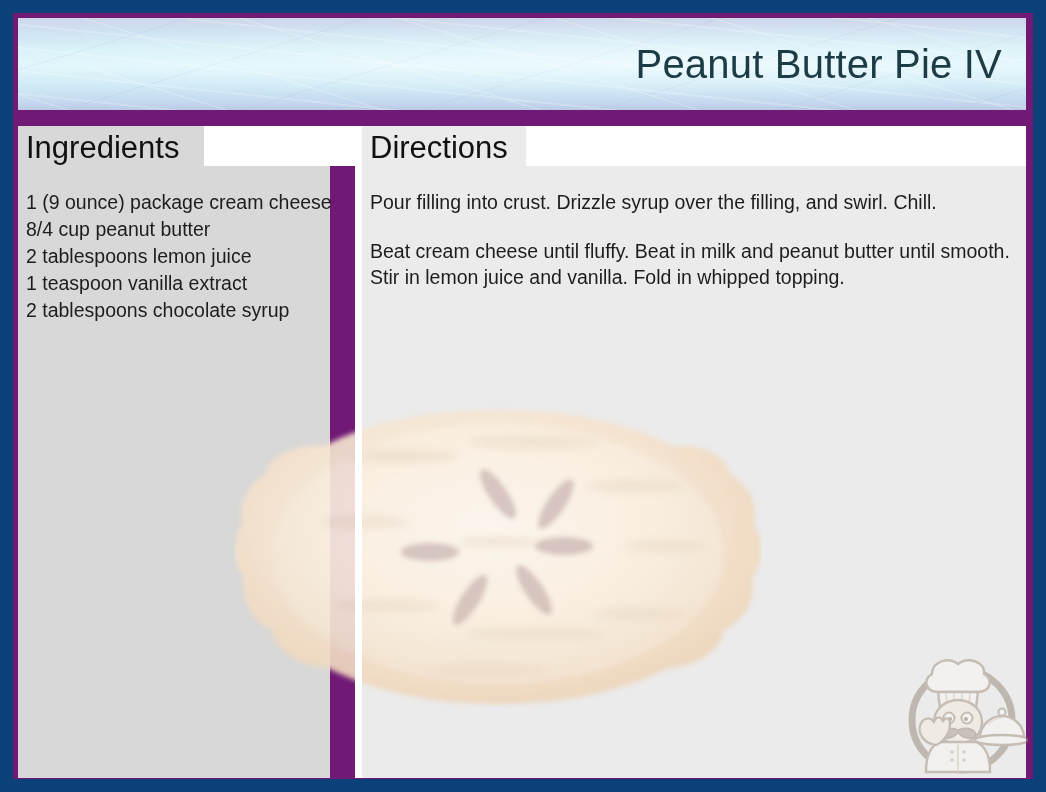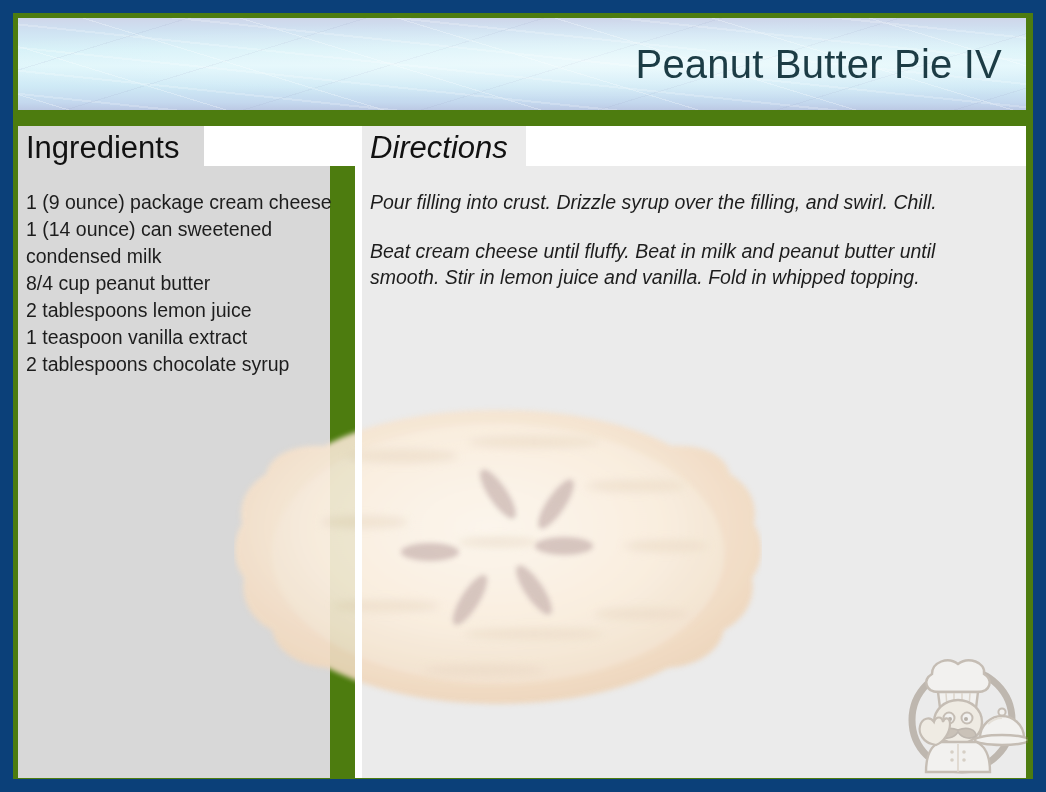--- a/index.html
+++ b/index.html
@@ -5,21 +5,21 @@
   html, body {
     margin: 0;
     padding: 0;
     background: #ffffff;
   }
   #card {
     position: relative;
     width: 1046px;
     height: 792px;
     overflow: hidden;
-    background: #4d7c0f;
+    background: #701a75;
     font-family: "Liberation Sans", sans-serif;
   }
 
   
   .frame-edge {
     position: absolute;
     background: #0b4079;
     z-index: 40;
   }
   .frame-top    { left: 0; top: 0; width: 1046px; height: 13px; }
@@ -88,21 +88,20 @@
     z-index: 5;
   }
   #panel-directions {
     position: absolute;
     left: 362px;
     top: 126px;
     width: 664px;
     height: 652px;
     background: #ebebeb;
     z-index: 5;
-    font-style: italic;
   }
   
   .heading-notch {
     position: absolute;
     top: 0;
     height: 40px;
     background: #ffffff;
     z-index: 6;
   }
   #notch-ingredients { left: 186px; width: 151px; }
@@ -194,21 +193,20 @@
     <div class="lattice"></div>
     <div class="sheen"></div>
     <div id="title">Peanut Butter Pie IV</div>
   </div>
 
   <div id="panel-ingredients">
     <div class="heading-notch" id="notch-ingredients"></div>
     <div class="section-heading" id="heading-ingredients">Ingredients</div>
     <div id="ingredient-list">
       <p class="ing-item">1 (9 ounce) package cream cheese</p>
-      <p class="ing-item">1 (14 ounce) can sweetened condensed milk</p>
       <p class="ing-item">8/4 cup peanut butter</p>
       <p class="ing-item">2 tablespoons lemon juice</p>
       <p class="ing-item">1 teaspoon vanilla extract</p>
       <p class="ing-item">2 tablespoons chocolate syrup</p>
     </div>
   </div>
 
   <div id="panel-directions">
     <div class="heading-notch" id="notch-directions"></div>
     <div class="section-heading" id="heading-directions">Directions</div>

